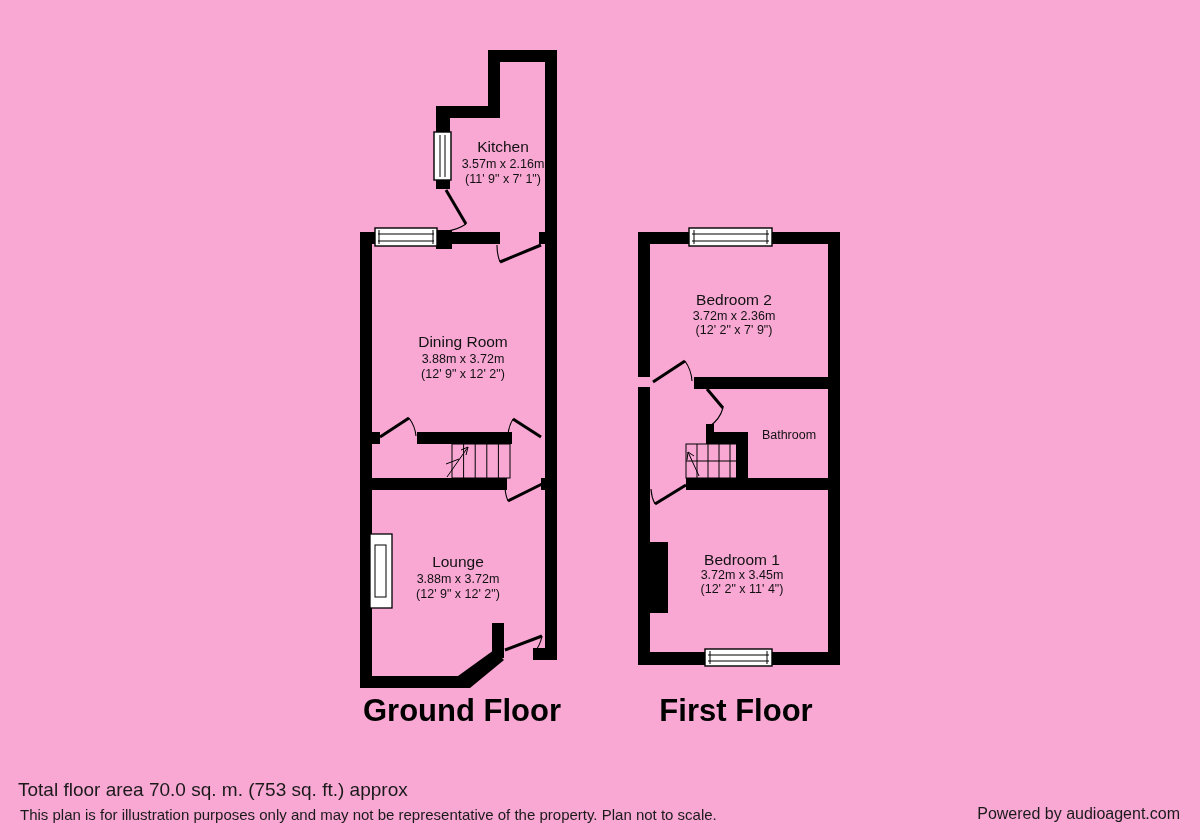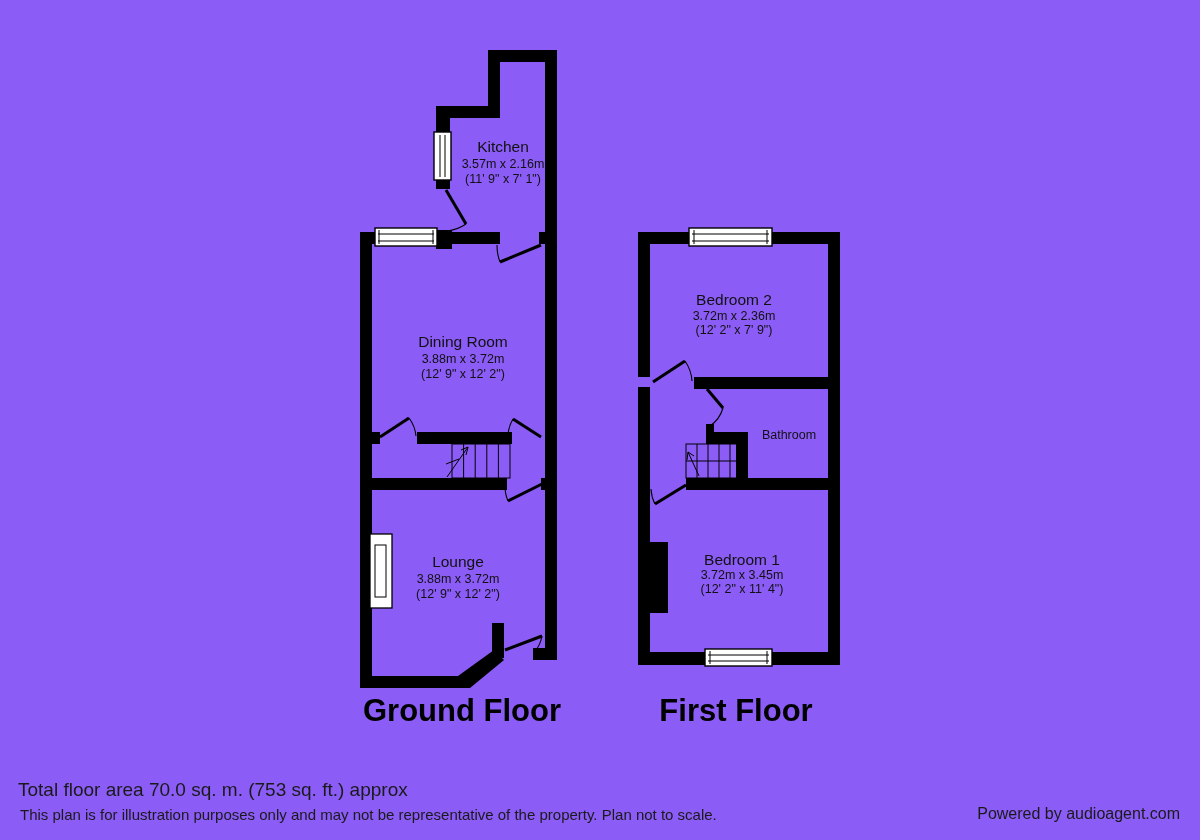--- a/index.html
+++ b/index.html
@@ -1,16 +1,16 @@
 <!DOCTYPE html>
 <html><head>
 <meta charset="utf-8">
 <style>
   html,body{margin:0;padding:0;background:#ffffff;}
-  .stage{position:relative;width:1200px;height:840px;background:#8b5cf6;overflow:hidden;}
+  .stage{position:relative;width:1200px;height:840px;background:#f9a8d4;overflow:hidden;}
   svg text{font-family:"Liberation Sans",sans-serif;fill:#111;}
   .room-name{font-size:15.5px;}
   .room-name-sm{font-size:12.5px;}
   .room-dim{font-size:12.5px;}
   .floor-title{font-size:31px;font-weight:bold;fill:#000;}
   .footer-line1{font-size:19px;fill:#1a1a1a;}
   .footer-line2{font-size:15px;fill:#1a1a1a;}
   .footer-credit{font-size:16px;fill:#1a1a1a;}
   .wall{fill:#000;stroke:none;}
   .win{fill:#fff;stroke:#000;stroke-width:1.4;}

